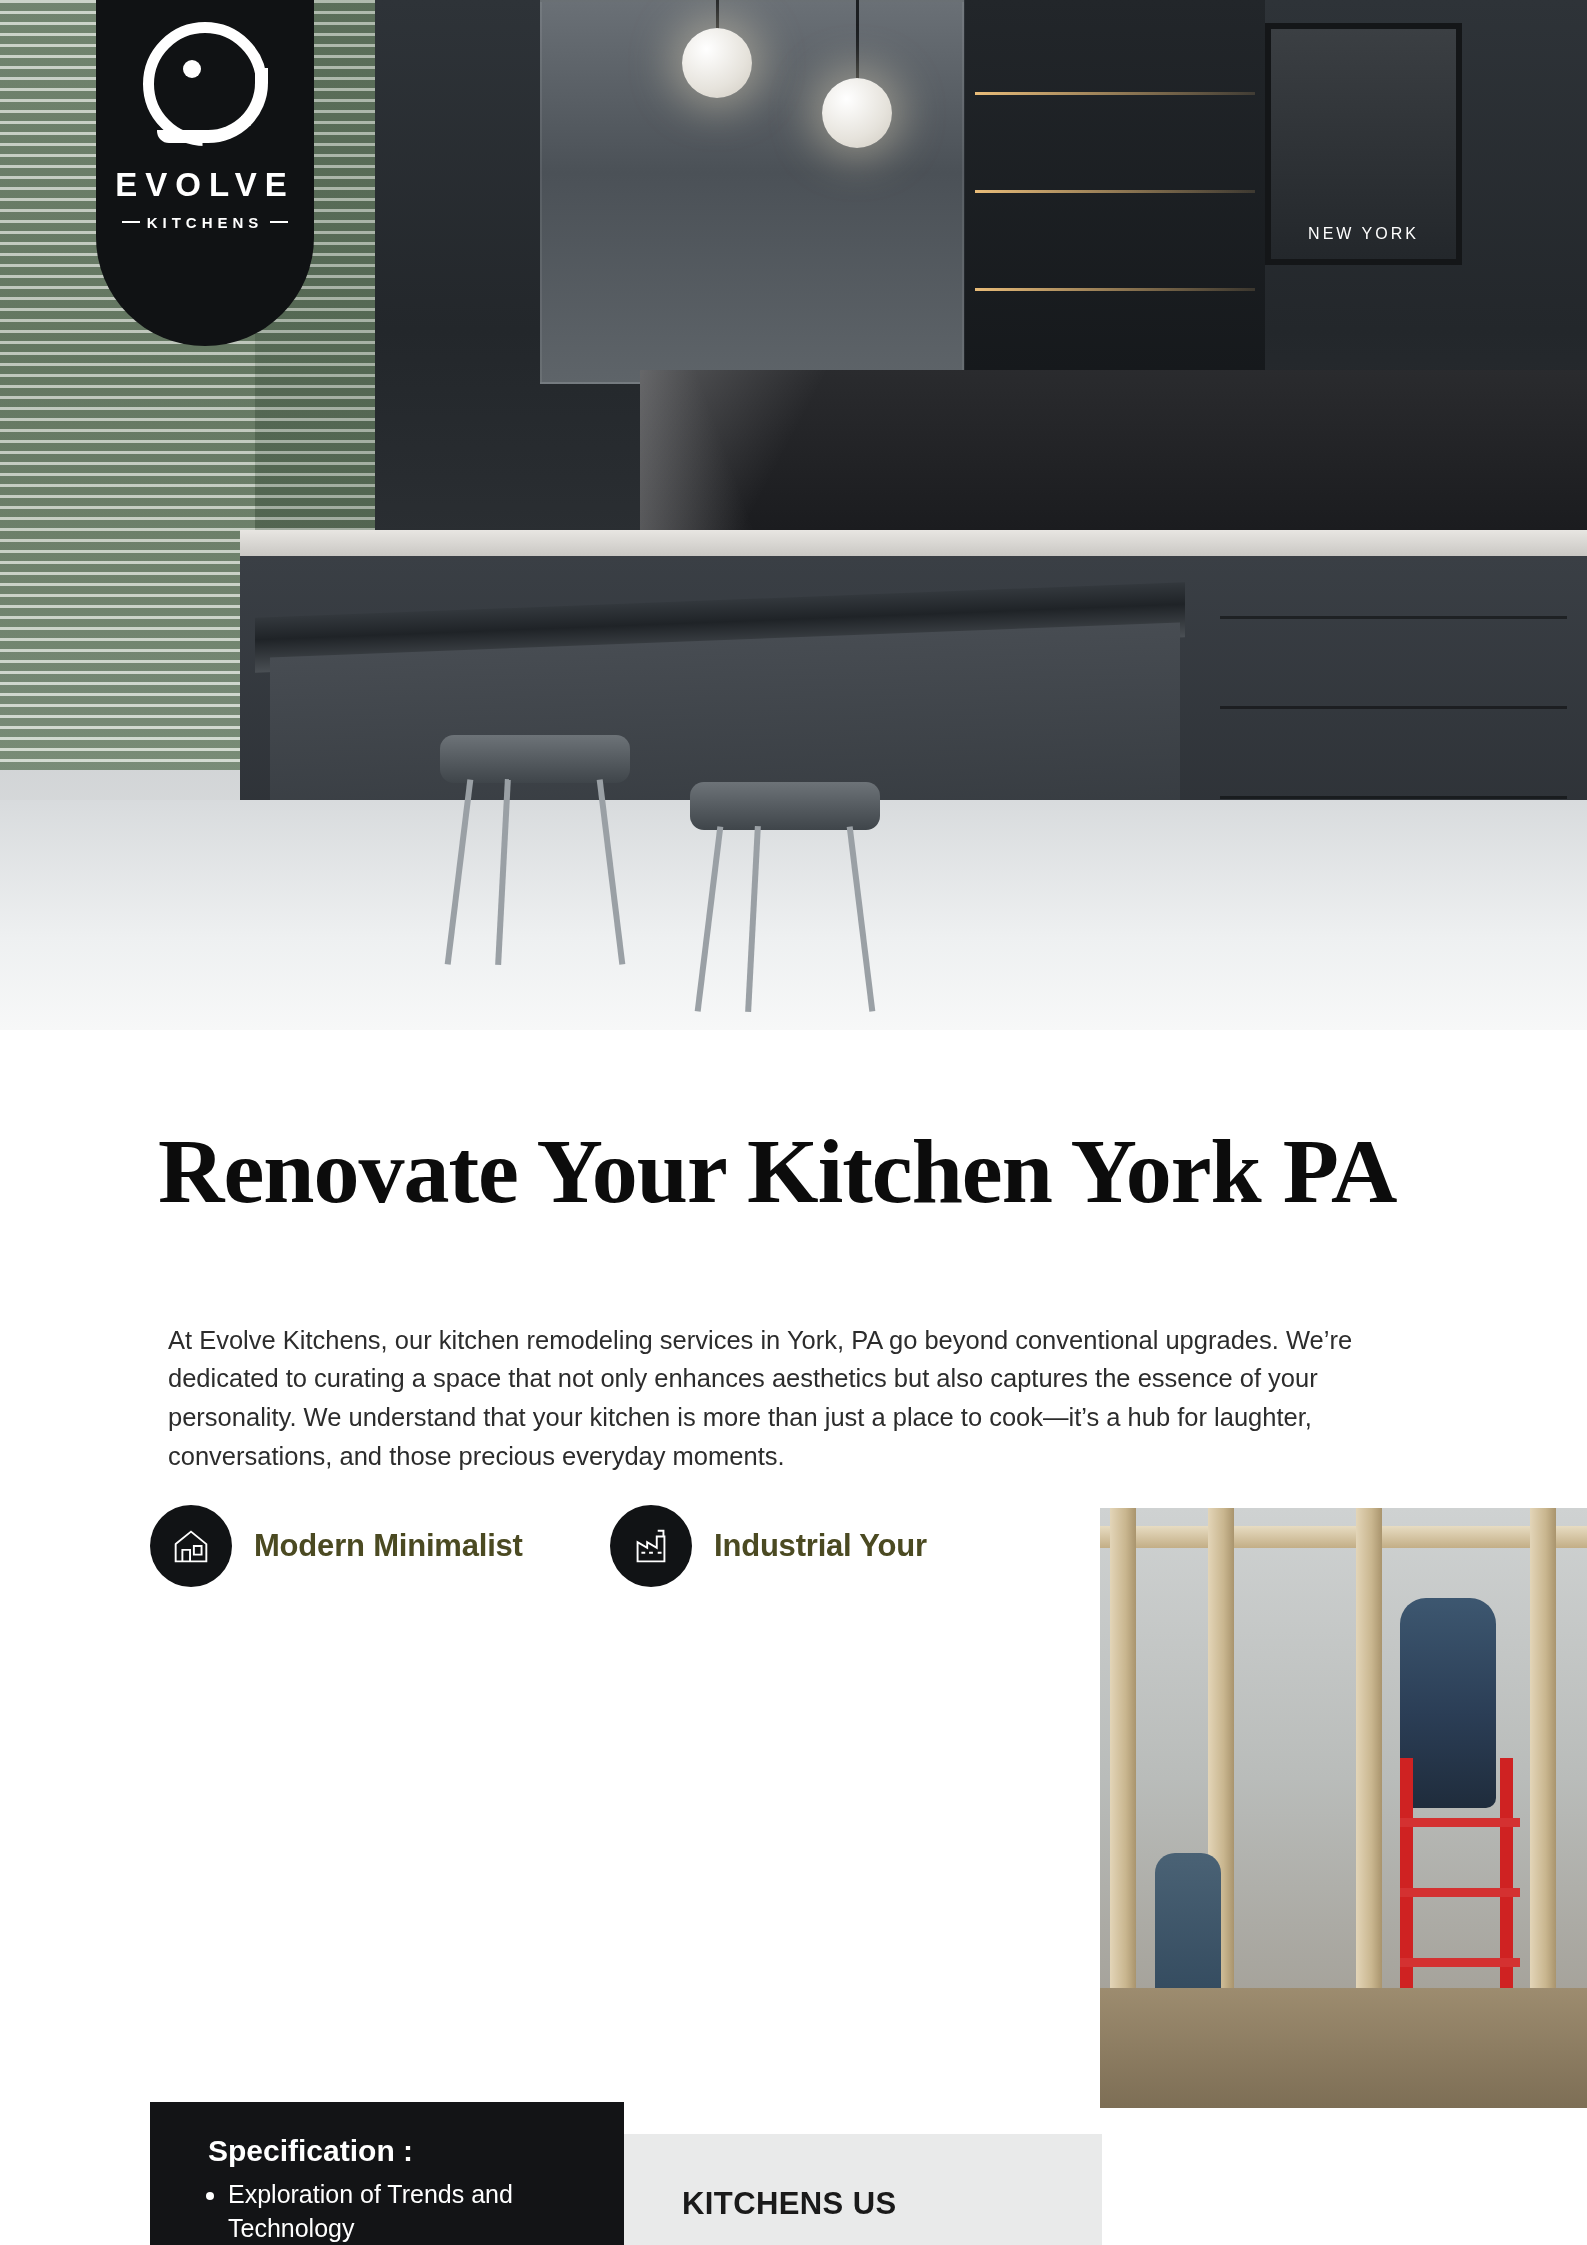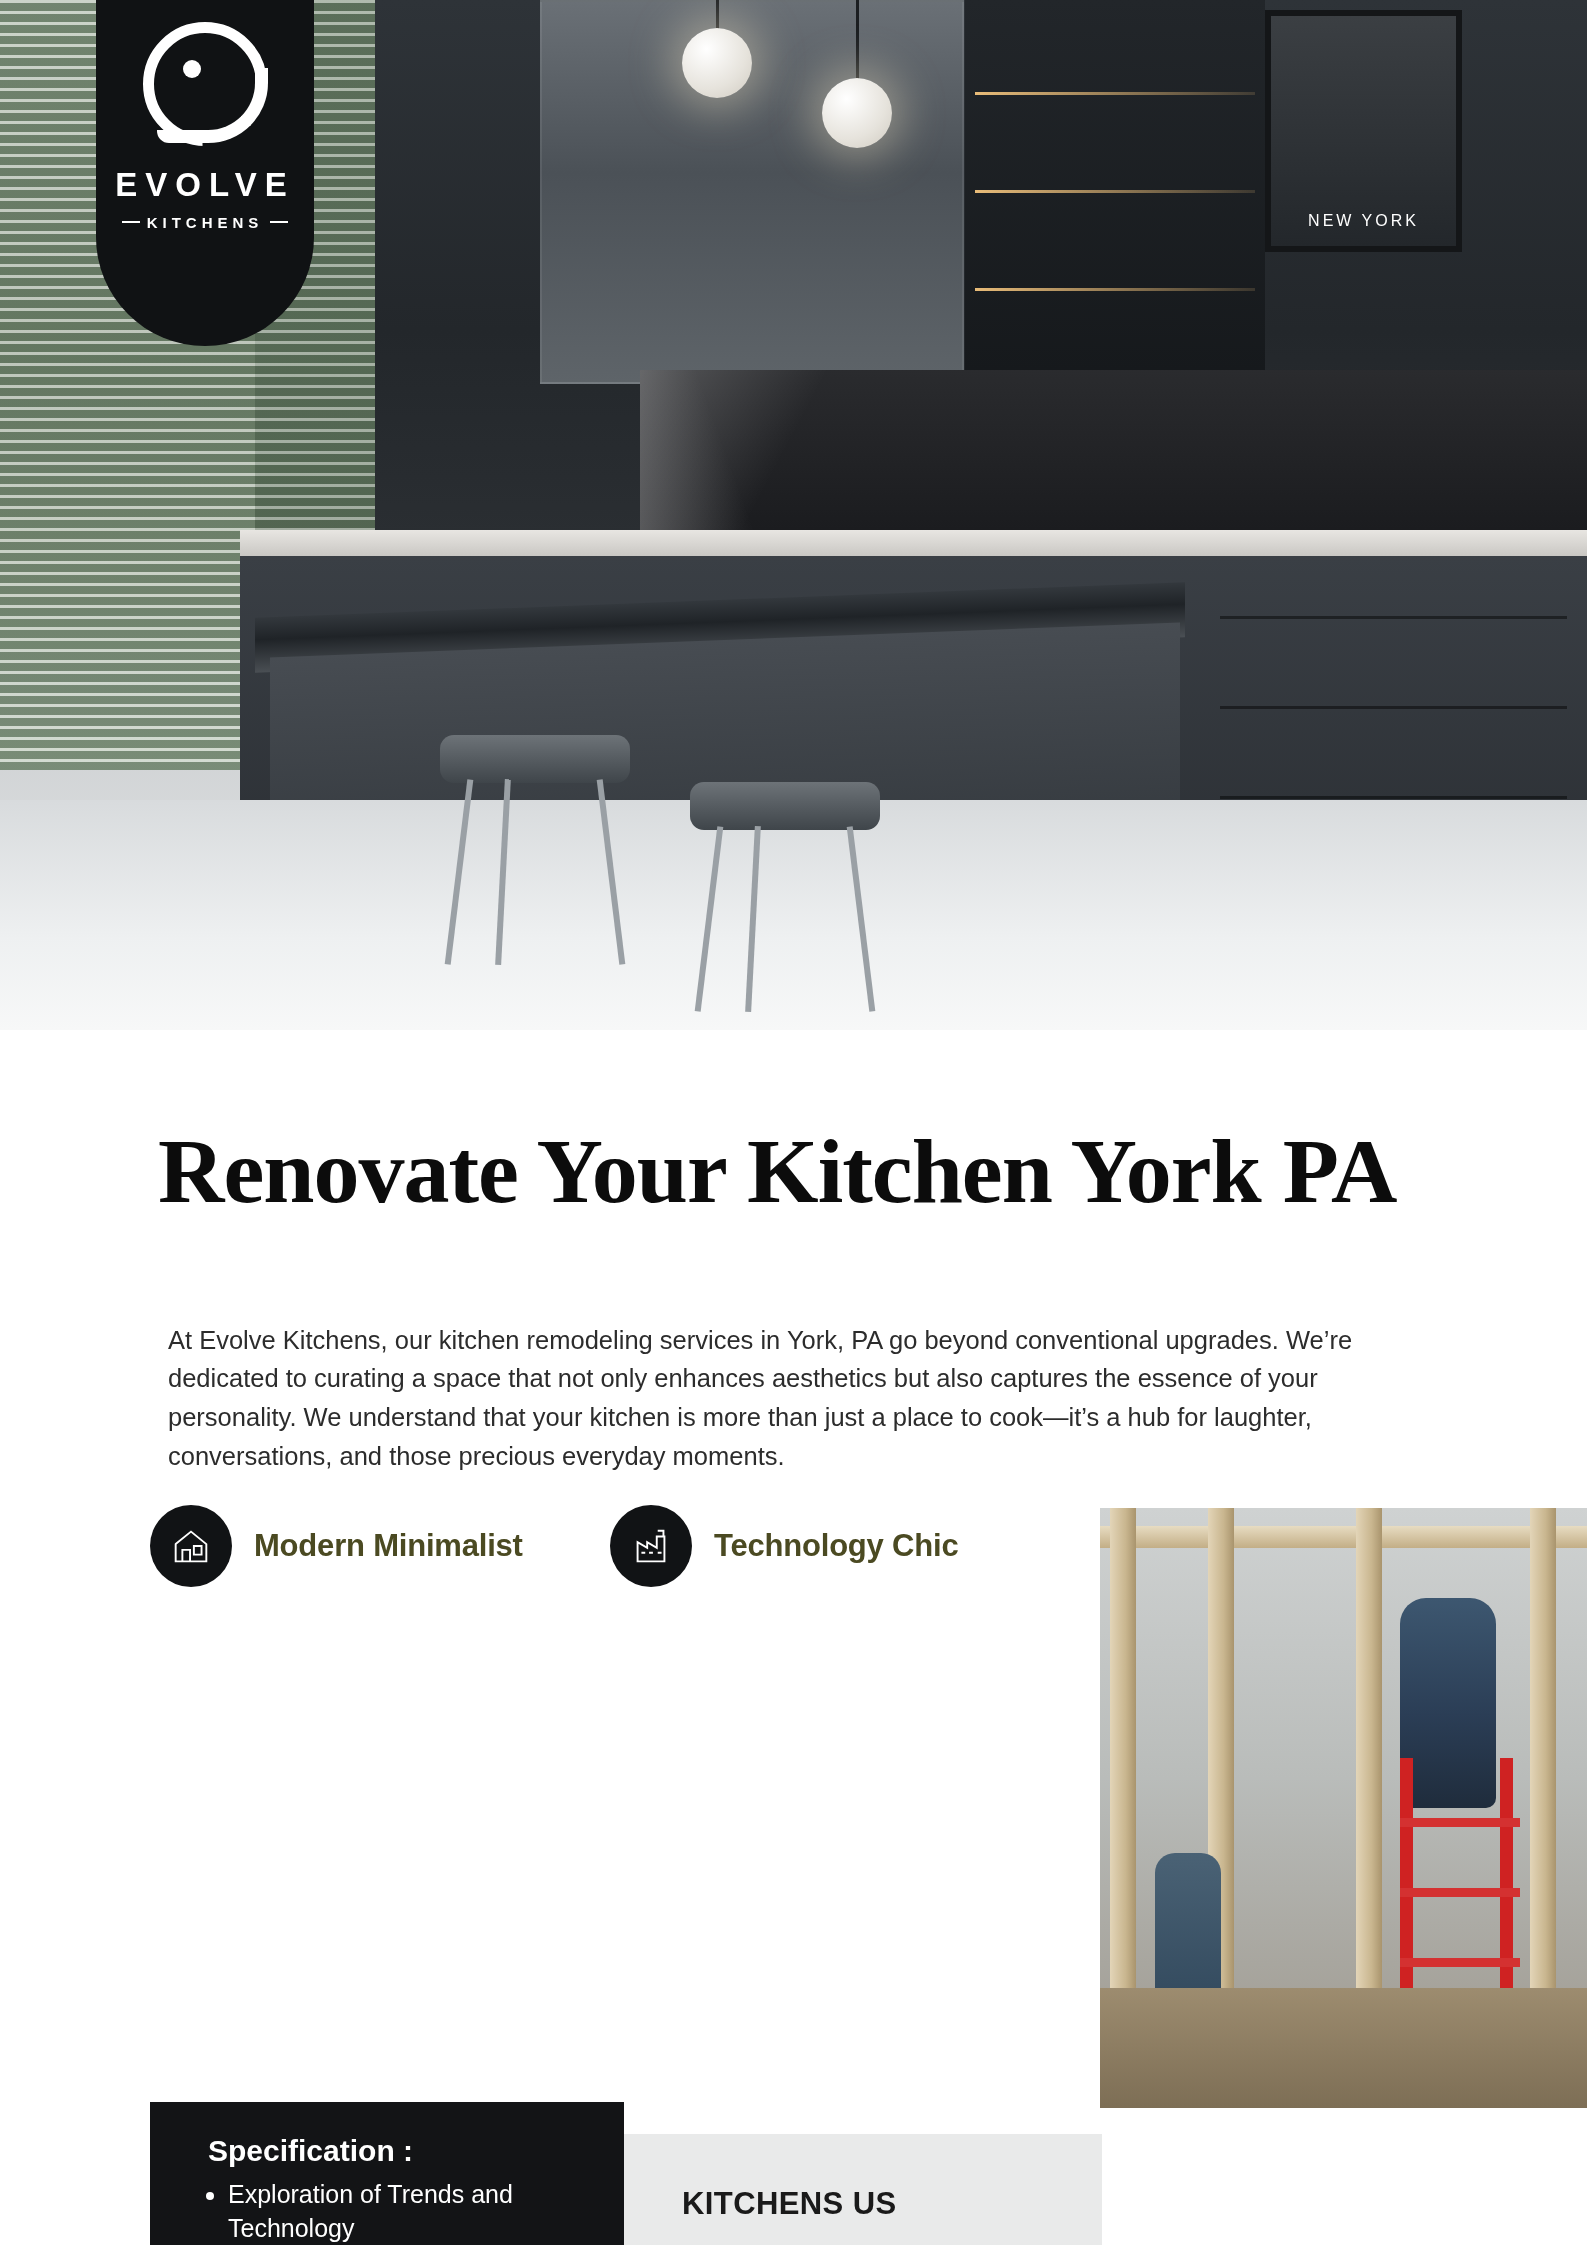--- a/index.html
+++ b/index.html
@@ -55,21 +55,21 @@
     position: absolute;
     left: 965px; top: 0; width: 300px; height: 400px;
     background: linear-gradient(180deg, #22262a 0%, #15181b 100%);
   }
   .hero-shelf .ln {
     position: absolute; left: 10px; right: 10px; height: 3px;
     background: linear-gradient(90deg, rgba(255,205,130,0.9), rgba(255,205,130,0.15));
   }
   .hero-poster {
     position: absolute;
-    left: 1265px; top: 10px; width: 185px; height: 230px;
+    left: 1265px; top: 23px; width: 185px; height: 230px;
     background: linear-gradient(180deg, #3b3f43 0%, #23272b 100%);
     border: 6px solid #141618;
   }
   .hero-poster span {
     position: absolute; bottom: 16px; left: 0; right: 0;
     text-align: center; color: #fff; font-size: 16px; letter-spacing: 3px;
   }
   .hero-marble {
     position: absolute;
     left: 640px; top: 370px; width: 950px; height: 180px;
@@ -385,21 +385,21 @@
       </div>
 
       <div class="style-item">
         <span class="style-ico">
           <svg width="46" height="46" viewBox="0 0 48 48" fill="none" stroke="#ffffff" stroke-width="2">
             <path d="M10 40 V20 l10 6 v-6 l10 6 V14 h8 v26 z"></path>
             <path d="M14 31 h4 M22 31 h4 M31 31 h4"></path>
             <path d="M31 8 h6 v6"></path>
           </svg>
         </span>
-        <span class="style-label">Technology Chic</span>
+        <span class="style-label">Industrial Your</span>
       </div>
 
     </div>
 
     <div class="style-row">
 
 
 
     </div>
   </div>

